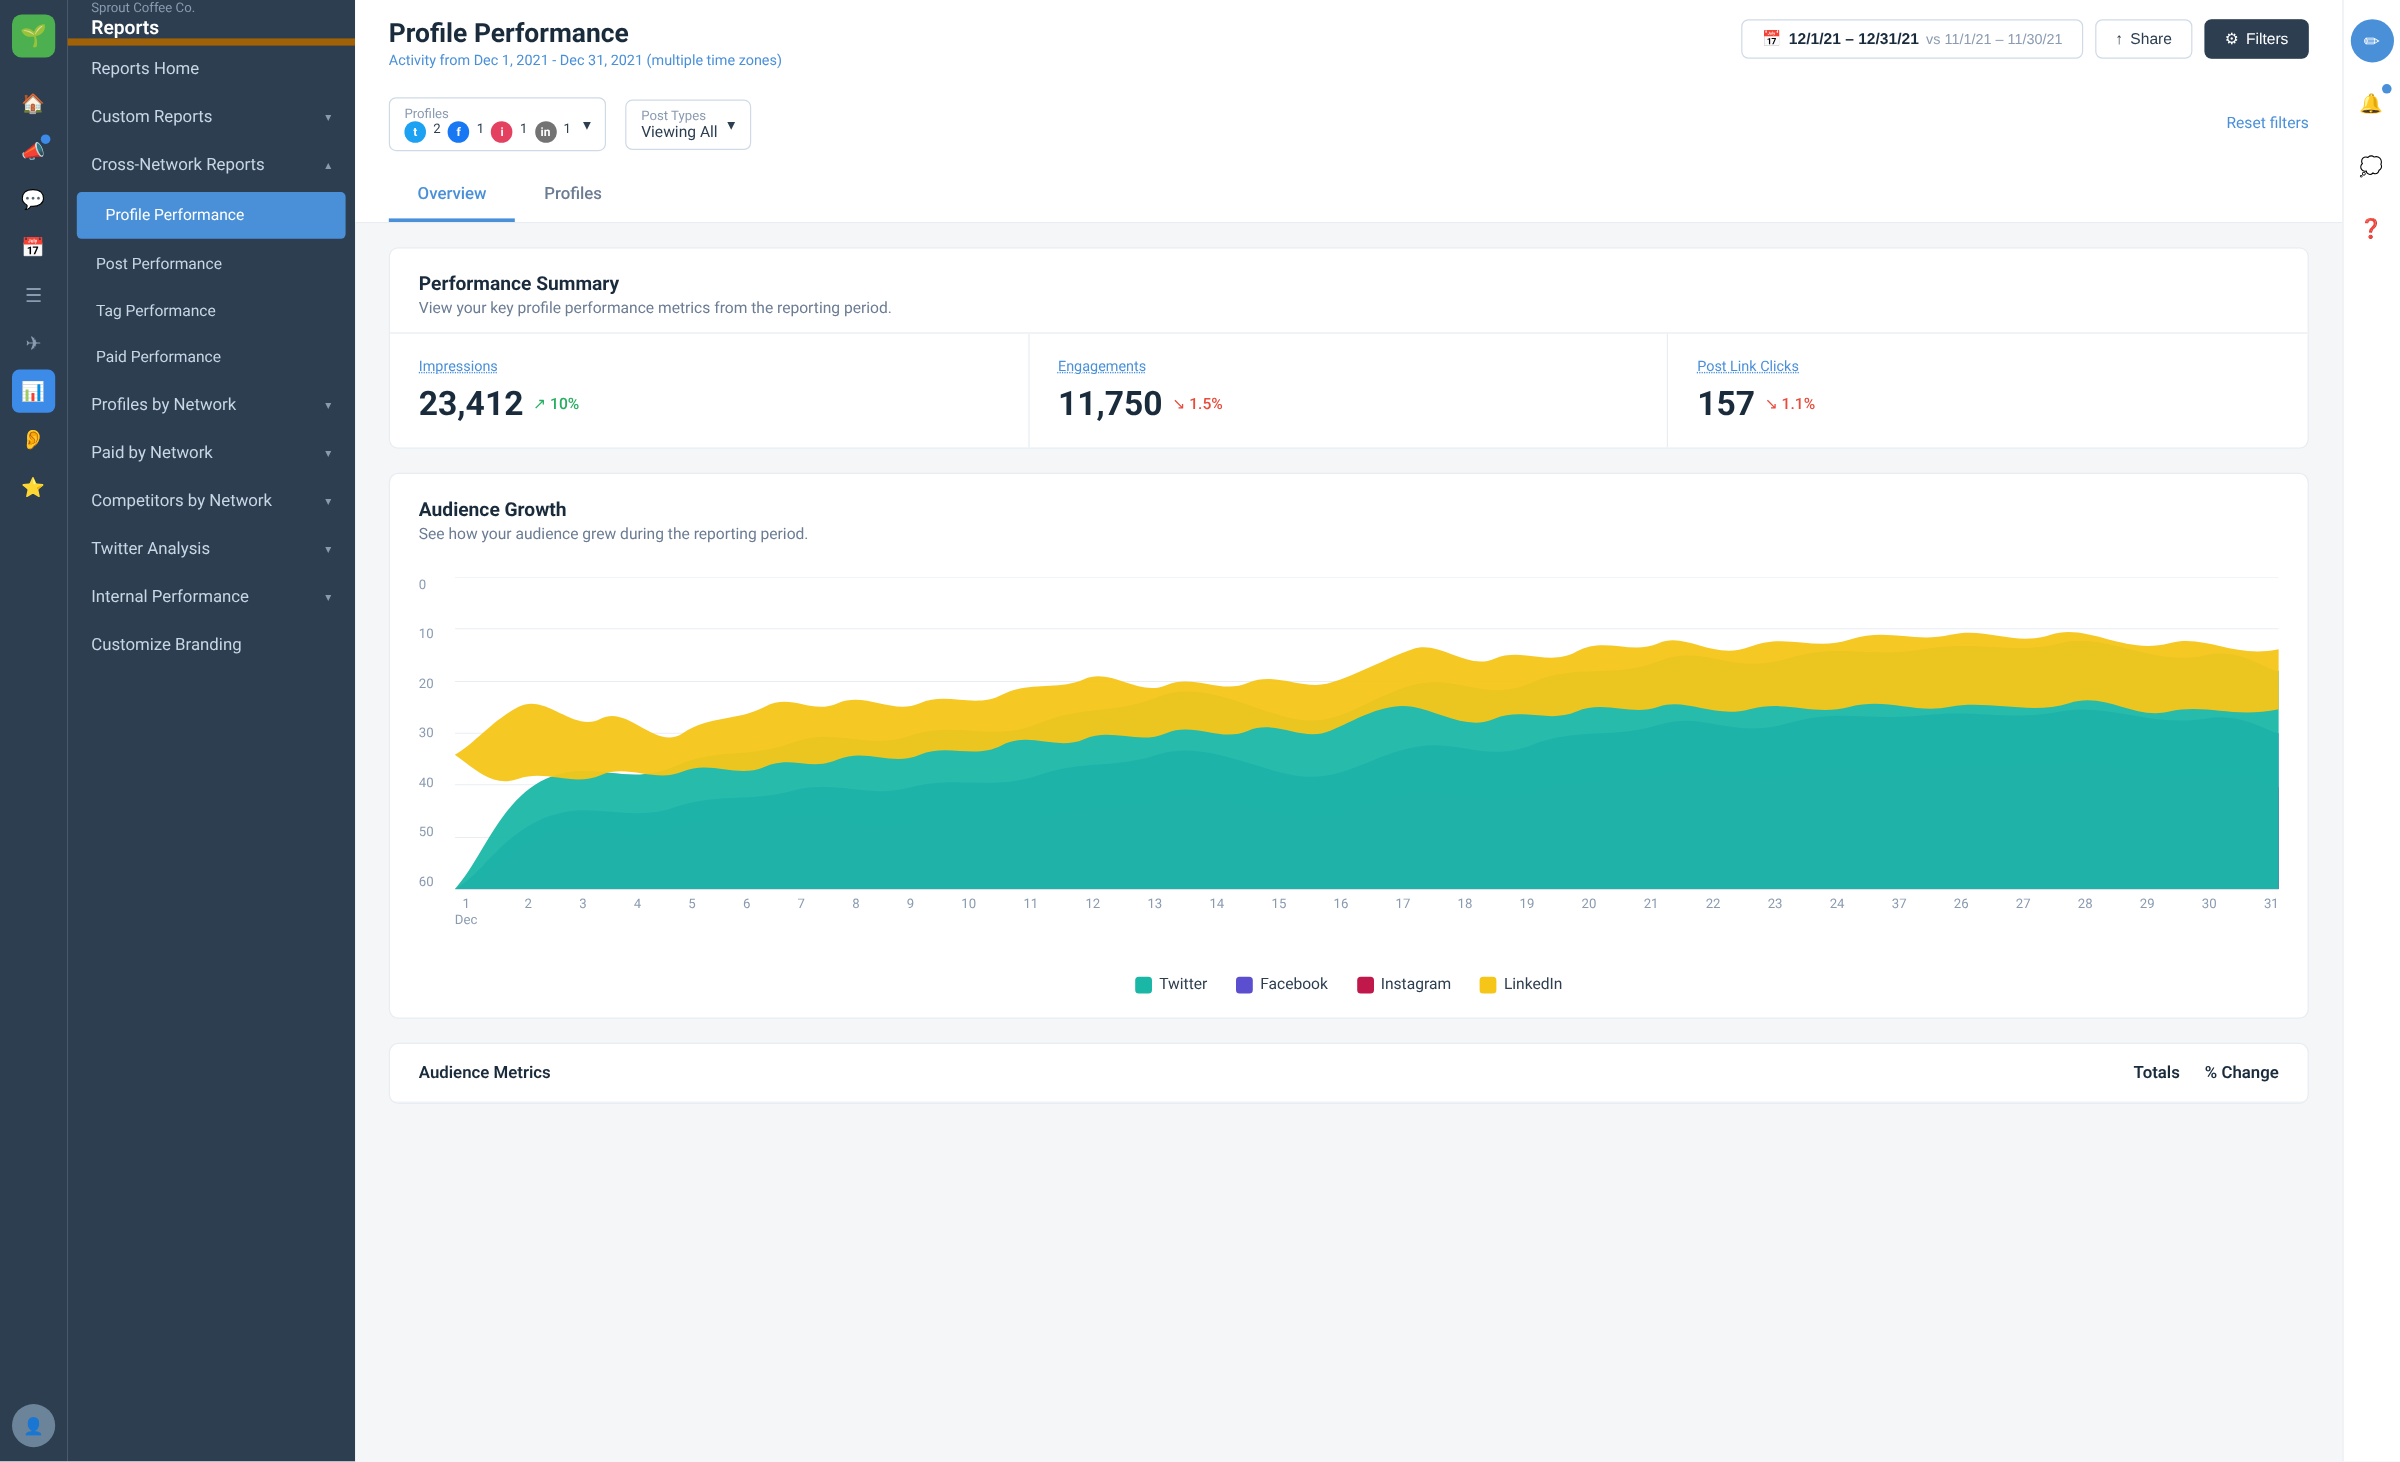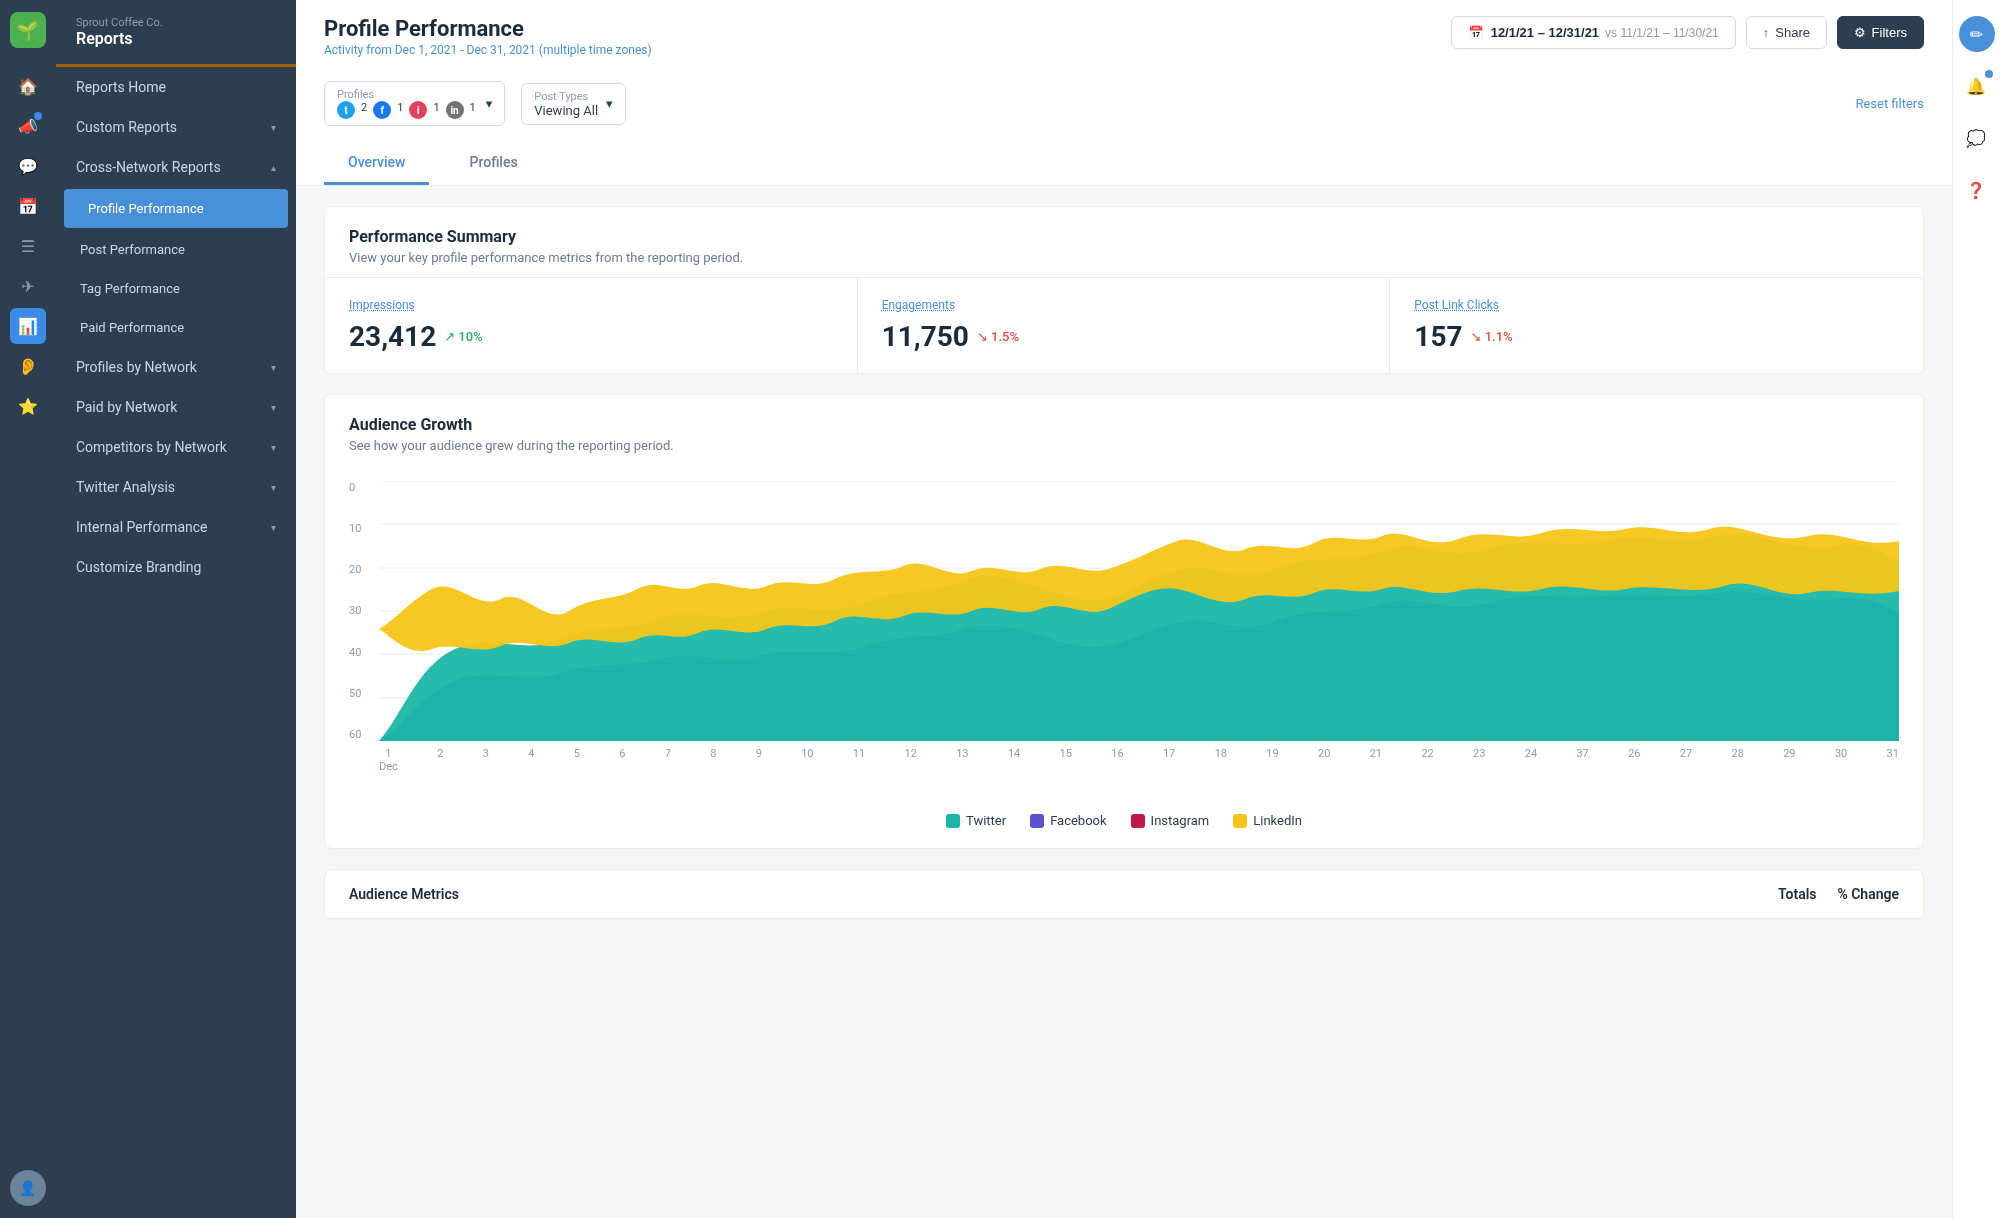--- a/index.html
+++ b/index.html
@@ -51,22 +51,22 @@
 
     
     .sidebar {
       width: 240px;
       background: #2c3e50;
       color: #c8d6e5;
       overflow-y: auto;
       padding: 0;
     }
     .sidebar-header {
-      padding: 16px 20px;
-      border-bottom: 3px solid #a16207;
+      padding: 0 20px;
+      border-bottom: 6px solid #a16207;
     }
     .sidebar-header .company { font-size: 11px; color: #8a9bb0; }
     .sidebar-header .section-title { font-size: 16px; font-weight: 600; color: #fff; }
 
     .sidebar-item {
       padding: 12px 20px;
       cursor: pointer;
       display: flex;
       align-items: center;
       justify-content: space-between;
@@ -141,21 +141,21 @@
     }
     .net-icon.twitter { background: #1da1f2; }
     .net-icon.facebook { background: #1877f2; }
     .net-icon.instagram { background: #e4405f; }
     .net-icon.linkedin { background: #737373; }
     .reset-link { margin-left: auto; color: #4a90d9; font-size: 13px; cursor: pointer; }
 
     
     .tabs {
       display: flex;
-      gap: 16px;
+      gap: 0;
       border-bottom: none;
       margin-top: 4px;
       align-items: flex-end;
     }
     .tab {
       padding: 12px 24px;
       font-size: 14px;
       cursor: pointer;
       color: #6b7c93;
       border-bottom: 3px solid transparent;

